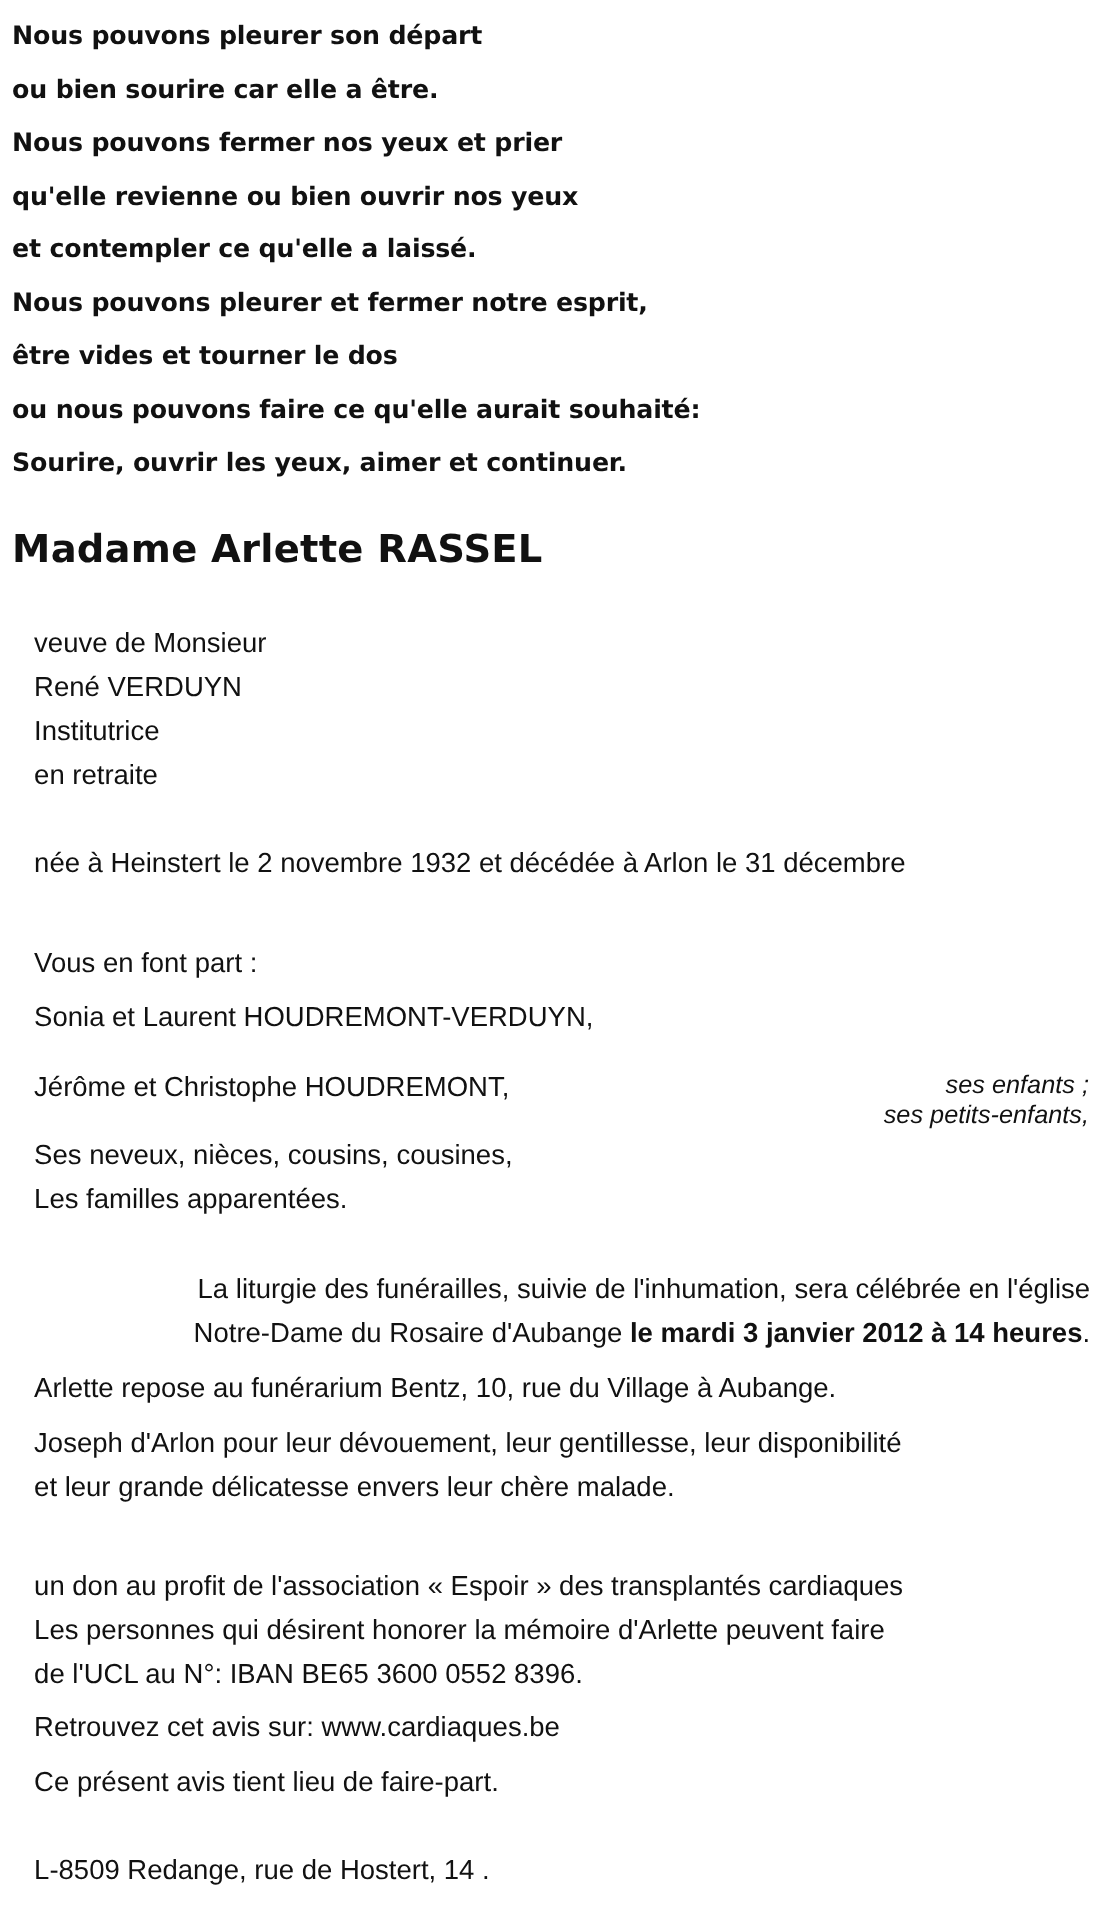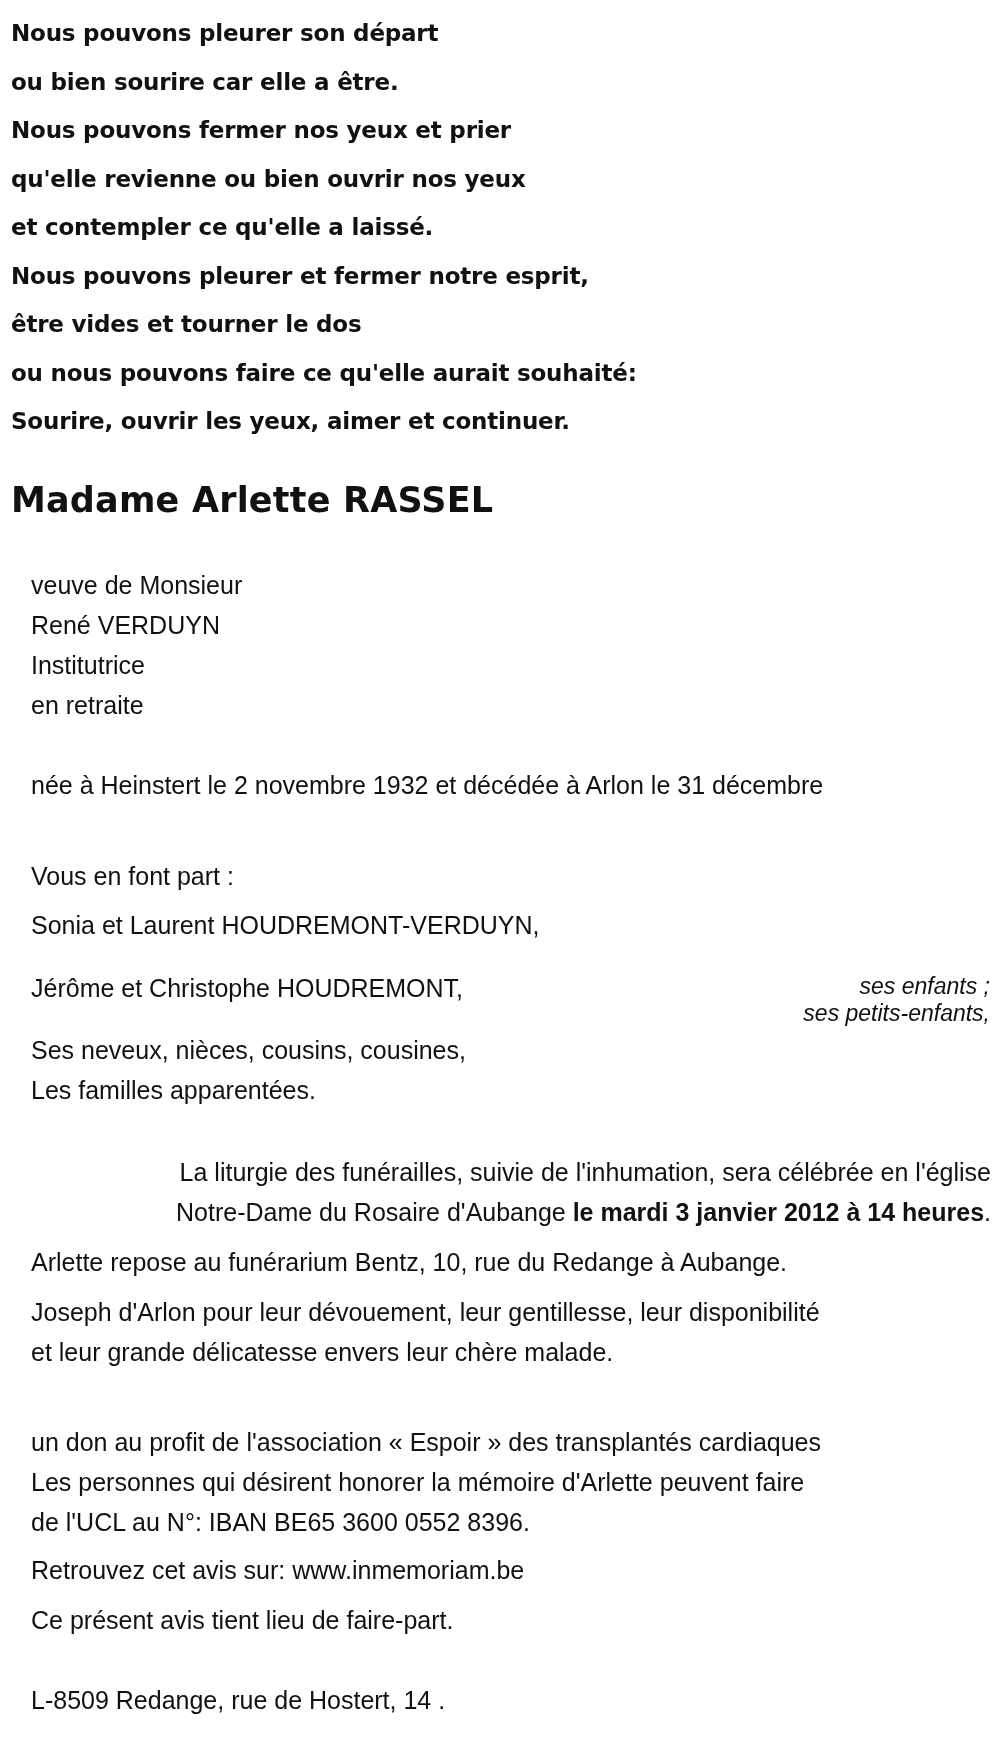--- a/index.html
+++ b/index.html
@@ -71,36 +71,36 @@
   <div class="line">Ses neveux, nièces, cousins, cousines,</div>
   <div class="line">Les familles apparentées.</div>
 </div>
 
 <div class="block" style="top:1152px;text-align:right;">
   <div class="line">La liturgie des funérailles, suivie de l'inhumation, sera célébrée en l'église</div>
   <div class="line"><span>Notre-Dame du Rosaire d'Aubange </span><strong>le mardi 3 janvier 2012 à 14 heures</strong><span>.</span></div>
 </div>
 
 <div class="block" style="top:1242px;">
-  <div class="line">Arlette repose au funérarium Bentz, 10, rue du Redange à Aubange.</div>
+  <div class="line">Arlette repose au funérarium Bentz, 10, rue du Village à Aubange.</div>
 </div>
 
 <div class="block" style="top:1292px;">
   <div class="line">Joseph d'Arlon pour leur dévouement, leur gentillesse, leur disponibilité</div>
   <div class="line">et leur grande délicatesse envers leur chère malade.</div>
 </div>
 
 <div class="block" style="top:1422px;">
   <div class="line">un don au profit de l'association « Espoir » des transplantés cardiaques</div>
   <div class="line">Les personnes qui désirent honorer la mémoire d'Arlette peuvent faire</div>
   <div class="line">de l'UCL au N°: IBAN BE65 3600 0552 8396.</div>
 </div>
 
 <div class="block" style="top:1550px;">
-  <div class="line">Retrouvez cet avis sur: www.inmemoriam.be</div>
+  <div class="line">Retrouvez cet avis sur: www.cardiaques.be</div>
 </div>
 
 <div class="block" style="top:1600px;">
   <div class="line">Ce présent avis tient lieu de faire-part.</div>
 </div>
 
 <div class="block" style="top:1680px;">
   <div class="line">L-8509 Redange, rue de Hostert, 14 .</div>
 </div>
 

